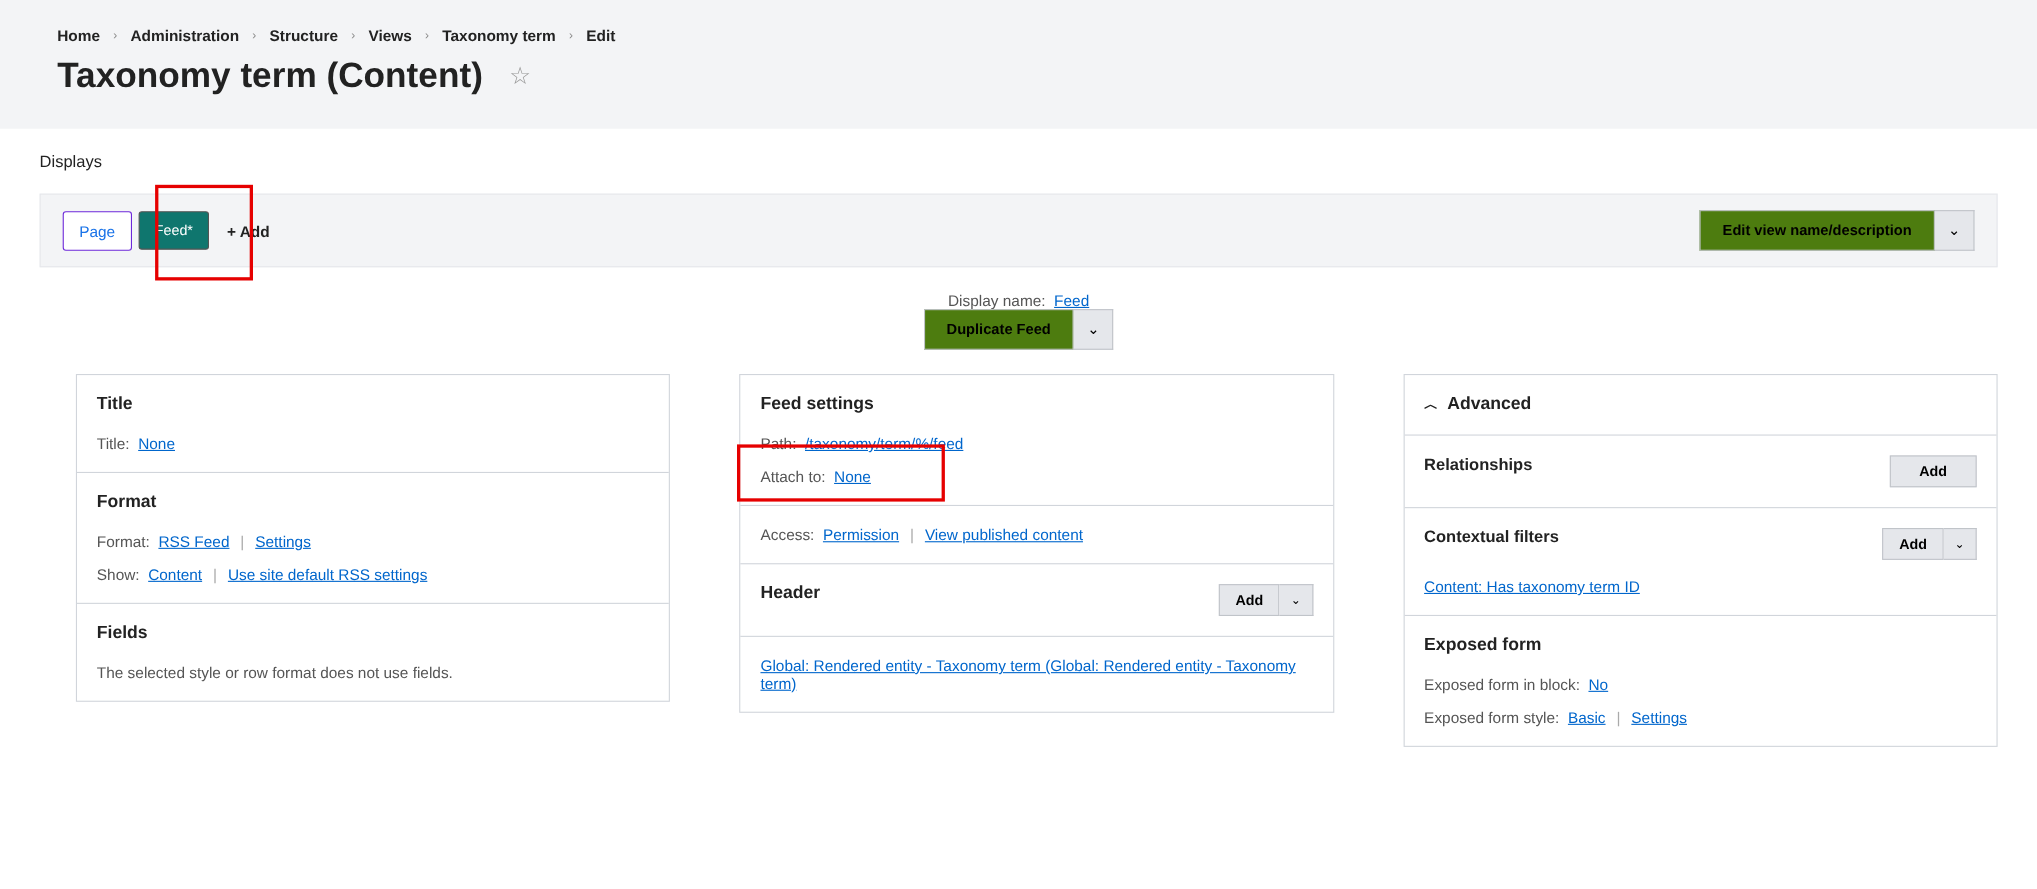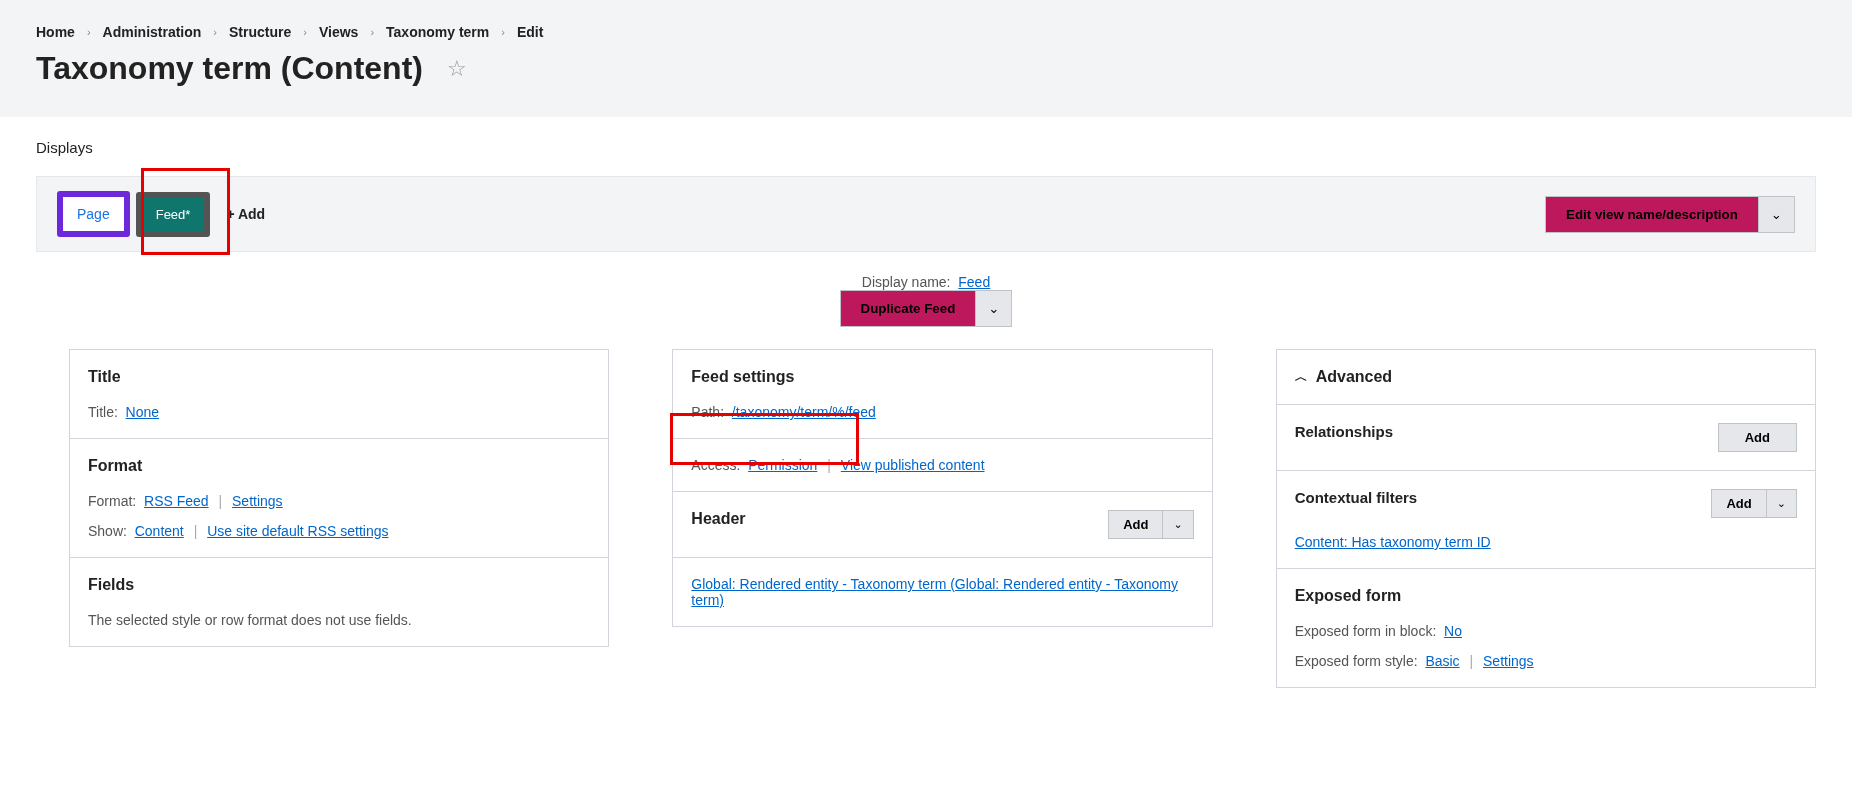--- a/index.html
+++ b/index.html
@@ -1,34 +1,34 @@
 <!DOCTYPE html>
 <html><head>
 <meta charset="utf-8">
 <style>
 * { box-sizing: border-box; margin: 0; padding: 0; }
 body { font-family: "Segoe UI", -apple-system, BlinkMacSystemFont, sans-serif; font-size: 14px; color: #222; background: #fff; }
-.header-region { background: #f3f4f6; padding: 24px 36px 30px; }
+.header-region { background: #f3f4f6; padding: 24px 52px 30px; }
 .breadcrumb { display: flex; align-items: center; gap: 12px; font-size: 14px; }
 .breadcrumb a { color: #222; text-decoration: none; font-weight: 600; }
 .breadcrumb .sep { color: #888; font-size: 11px; }
 .page-title-row { display: flex; align-items: center; gap: 24px; margin-top: 10px; }
 .page-title { font-size: 32px; font-weight: 700; }
 .star-icon { color: #999; font-size: 22px; }
 .content { padding: 22px 36px; }
 .displays-label { font-weight: 400; font-size: 15px; margin-bottom: 20px; }
 .displays-bar { background: #f3f4f6; border: 1px solid #e5e7eb; padding: 14px 20px; display: flex; align-items: center; justify-content: space-between; position: relative; }
 .tabs-group { display: flex; align-items: center; gap: 6px; }
-.tab { padding: 9px 14px; border: 6px solid #6d28d9; background: #fff; border-radius: 3px; font-size: 14px; cursor: pointer; }
+.tab { padding: 9px 14px; border: 1px solid #6d28d9; background: #fff; border-radius: 3px; font-size: 14px; cursor: pointer; }
 .tab-page { color: #1a73e8; }
 .tab-feed { background: #0f766e; color: #fff; border-color: #545454; font-size: 13px; }
 .add-btn { margin-left: 10px; font-weight: 600; cursor: pointer; }
 .highlight-feed { position: absolute; border: 3px solid #e60000; top: -9px; left: 104px; width: 89px; height: 87px; pointer-events: none; }
 .edit-view-btn { display: flex; align-items: center; }
-.btn-main { background: #be185d; border: 1px solid #c0c4c9; padding: 10px 20px; font-weight: 600; cursor: pointer; }
+.btn-main { background: #4d7c0f; border: 1px solid #c0c4c9; padding: 10px 20px; font-weight: 600; cursor: pointer; }
 .btn-drop { background: #e5e7eb; border: 1px solid #c0c4c9; border-left: none; padding: 10px 12px; cursor: pointer; }
 .display-name-row { padding: 22px 24px 22px 24px; display: flex; justify-content: space-between; align-items: center; flex-direction: column; }
 .display-name-label { color: #555; }
 .link { color: #0066cc; text-decoration: underline; cursor: pointer; }
 .columns { display: flex; gap: 30px; padding: 0 0px; align-items: flex-start; }
 .col { flex: 1; padding-left: 33px; }
 .panel { border: 1px solid #d1d5db; background: #fff; }
 .panel-section { padding: 18px 18px; border-bottom: 1px solid #d1d5db; }
 .panel-section:last-child { border-bottom: none; }
 .panel-section h3 { font-weight: 700; font-size: 16px; margin-bottom: 18px; }
@@ -130,20 +130,24 @@
     </div>
 
     <div class="col col2-wrap">
       <div class="panel">
         <div class="panel-section" style="position:relative;">
           <h3>Feed settings</h3>
           <div class="row-line">
             <span>Path:</span>
             &nbsp;<a class="link">/taxonomy/term/%/feed</a>
           </div>
+          <div class="row-line">
+            <span>Attach to:</span>
+            &nbsp;<a class="link">None</a>
+          </div>
           <div class="highlight-attach" style="top:63px; left:-3px; width:189px; height:52px;"></div>
         </div>
         <div class="panel-section">
           <div class="row-line">
             <span>Access:</span>
             &nbsp;<a class="link">Permission</a>
             <span class="row-pipe">|</span>
             <a class="link">View published content</a>
           </div>
         </div>

